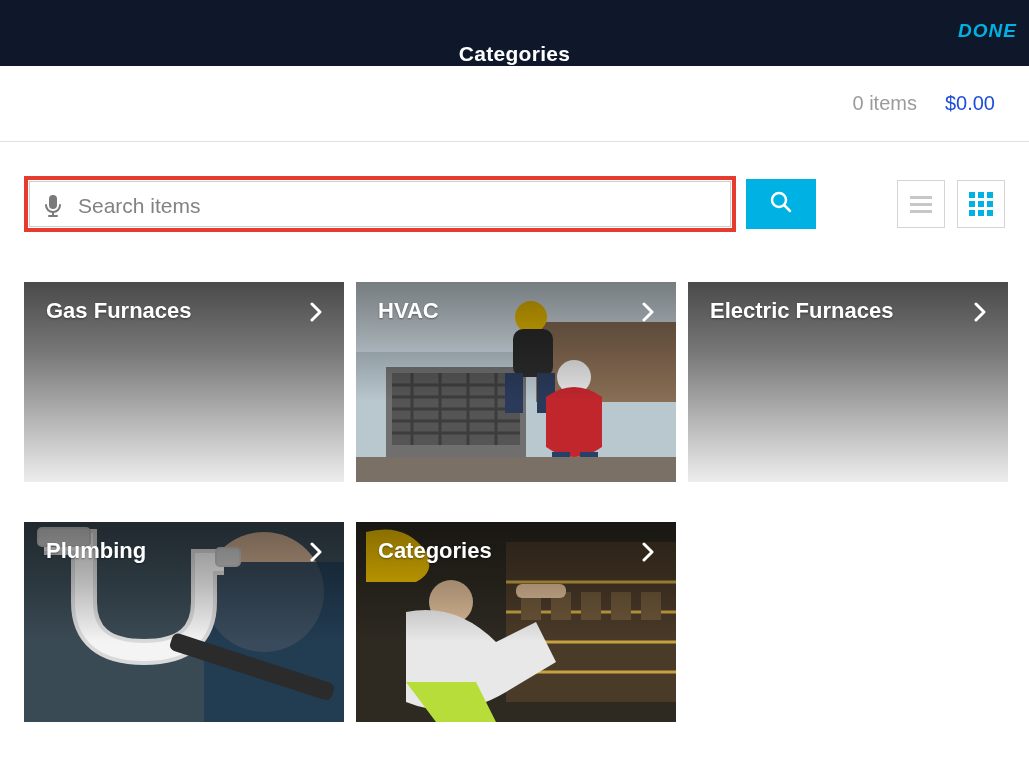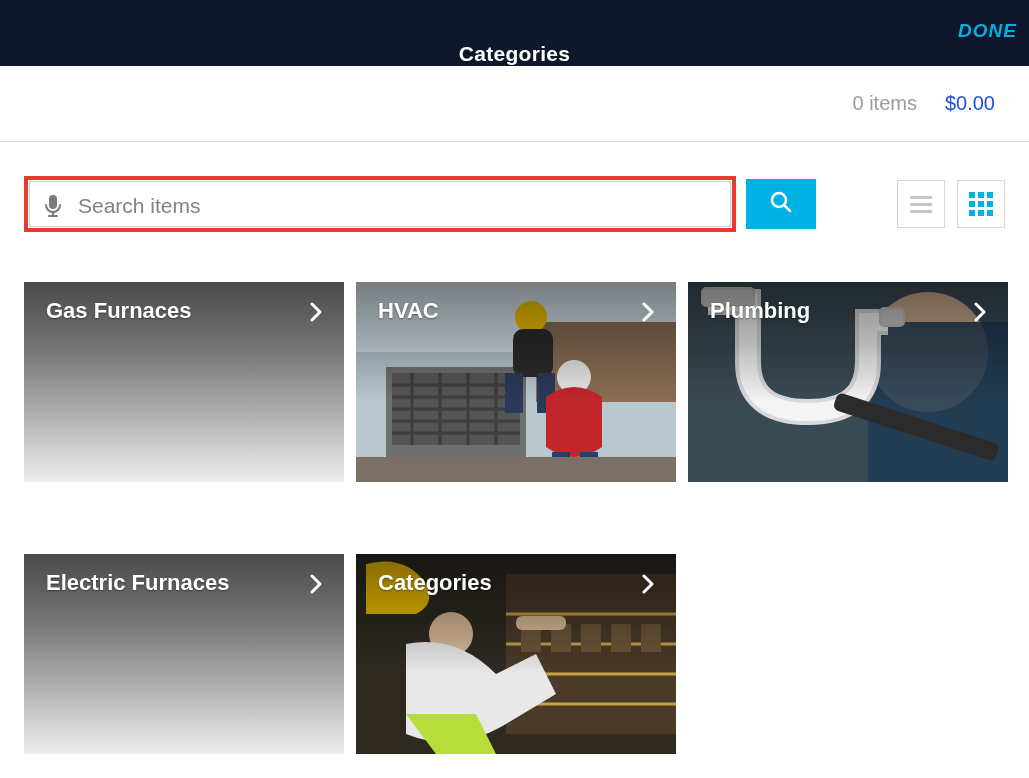--- a/index.html
+++ b/index.html
@@ -128,21 +128,21 @@
     display: grid;
     grid-template-columns: repeat(3, 6px);
     grid-template-rows: repeat(3, 6px);
     gap: 3px;
   }
   .grid-dots span { background: #00b2e3; }
   .grid-area {
     padding: 50px 24px 0 24px;
     display: grid;
     grid-template-columns: repeat(3, 320px);
-    gap: 72px 12px;
+    gap: 40px 12px;
   }
   .card {
     width: 320px;
     height: 200px;
     position: relative;
     cursor: pointer;
     overflow: hidden;
   }
   .card-bg {
     position: absolute;
@@ -288,44 +288,44 @@
     <div class="card-overlay"></div>
     <div class="card-title">HVAC</div>
     <span class="card-chevron">
       <svg width="14" height="20" viewBox="0 0 14 20">
           <path d="M2 2l8 8-8 8" stroke="#fff" stroke-width="3" fill="none" stroke-linecap="round" stroke-linejoin="round"></path>
         </svg>
     </span>
   </div>
 
   <div class="card">
+    <div class="card-bg grad"></div>
+    <div class="card-title">Electric Furnaces</div>
+    <span class="card-chevron">
+      <svg width="14" height="20" viewBox="0 0 14 20">
+          <path d="M2 2l8 8-8 8" stroke="#fff" stroke-width="3" fill="none" stroke-linecap="round" stroke-linejoin="round"></path>
+        </svg>
+    </span>
+  </div>
+
+  <div class="card">
     <svg class="scene" viewBox="0 0 320 200" preserveAspectRatio="xMidYMid slice">
       <rect width="320" height="200" fill="#3a4a54"></rect>
       <circle cx="240" cy="70" r="60" fill="#c9a98e"></circle>
       <rect x="180" y="40" width="150" height="160" fill="#1f3a52" opacity="0.85"></rect>
       <g fill="#d9d9d9" stroke="#bfbfbf" stroke-width="2">
         <path d="M20 20 l40 0 l0 60 q0 50 60 50 q60 0 60 -50 l0 -40 l20 0" fill="none" stroke="#d9d9d9" stroke-width="26"></path>
         <path d="M20 20 l40 0 l0 60 q0 50 60 50 q60 0 60 -50 l0 -40 l20 0" fill="none" stroke="#f4f4f4" stroke-width="18"></path>
         <rect x="14" y="6" width="52" height="18" rx="4" fill="#c9c9c9"></rect>
         <rect x="192" y="26" width="24" height="18" rx="4" fill="#c9c9c9"></rect>
       </g>
       <rect x="150" y="110" width="170" height="18" rx="6" fill="#2b2b2b" transform="rotate(18 150 110)"></rect>
     </svg>
     <div class="card-overlay"></div>
     <div class="card-title">Plumbing</div>
-    <span class="card-chevron">
-      <svg width="14" height="20" viewBox="0 0 14 20">
-          <path d="M2 2l8 8-8 8" stroke="#fff" stroke-width="3" fill="none" stroke-linecap="round" stroke-linejoin="round"></path>
-        </svg>
-    </span>
-  </div>
-
-  <div class="card">
-    <div class="card-bg grad"></div>
-    <div class="card-title">Electric Furnaces</div>
     <span class="card-chevron">
       <svg width="14" height="20" viewBox="0 0 14 20">
           <path d="M2 2l8 8-8 8" stroke="#fff" stroke-width="3" fill="none" stroke-linecap="round" stroke-linejoin="round"></path>
         </svg>
     </span>
   </div>
 
 
   <div class="card">
     <svg class="scene" viewBox="0 0 320 200" preserveAspectRatio="xMidYMid slice">

